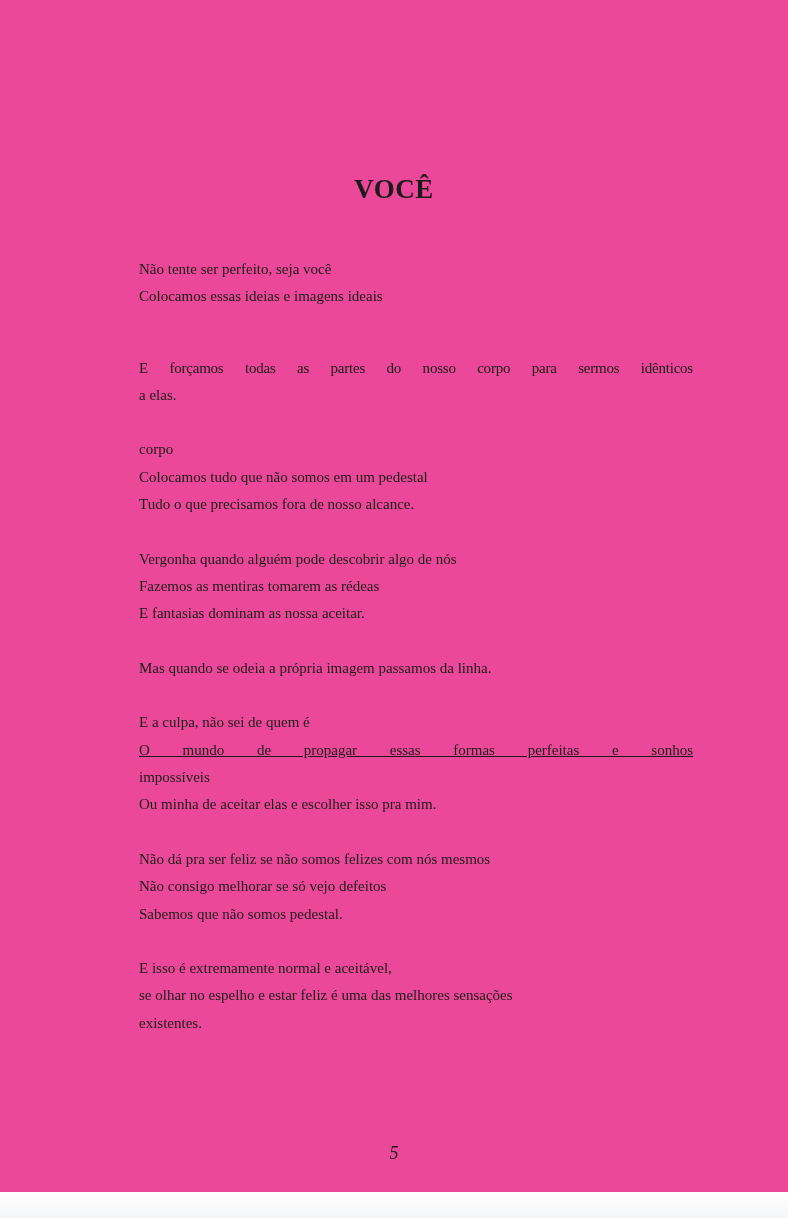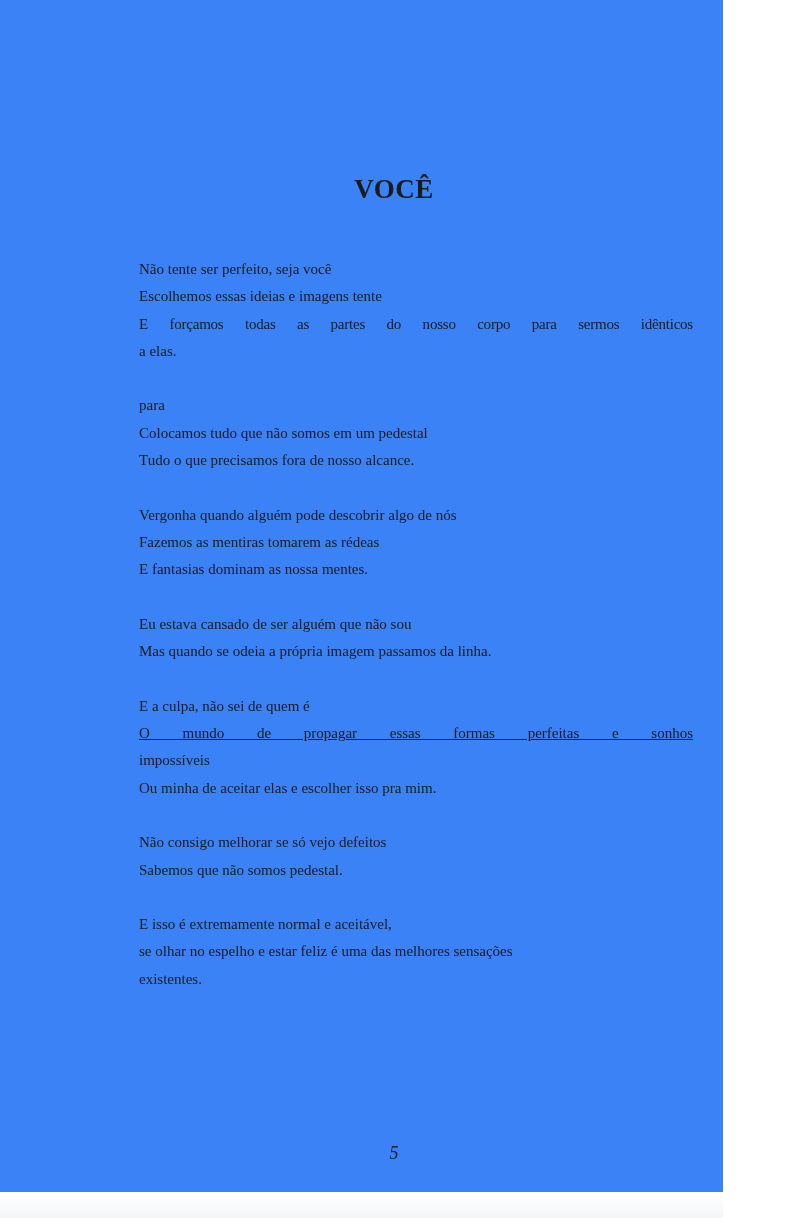--- a/index.html
+++ b/index.html
@@ -3,23 +3,23 @@
 <meta charset="utf-8">
 <style>
   html, body {
     margin: 0;
     padding: 0;
     background: #ffffff;
   }
 
   .page {
     position: relative;
-    width: 723px;
+    width: 788px;
     height: 1218px;
-    background: #3b82f6;
+    background: #ec4899;
     overflow: hidden;
     font-family: "Liberation Serif", "DejaVu Serif", serif;
     color: #1b1b1b;
     -webkit-font-smoothing: antialiased;
   }
 
   
   .poem-title {
     position: absolute;
     top: 155px;
@@ -59,20 +59,21 @@
   
   .poem-line.justified {
     text-align: justify;
     text-align-last: justify;
   }
 
   
   .poem-line.tight {
     letter-spacing: -0.22px;
     word-spacing: -0.6px;
+    margin-top: 44px;
   }
 
   
   .poem-line.loose {
     word-spacing: 6.4px;
     text-decoration: underline;
   }
 
   
   .page-number {
@@ -98,45 +99,45 @@
 </head>
 <body>
 
 <div class="page">
 
   <h1 class="poem-title">VOCÊ</h1>
 
   <div class="poem-body">
       <div class="stanza">
         <p class="poem-line">Não tente ser perfeito, seja você</p>
-        <p class="poem-line">Escolhemos essas ideias e imagens tente</p>
+        <p class="poem-line">Colocamos essas ideias e imagens ideais</p>
         <p class="poem-line justified tight">E forçamos todas as partes do nosso corpo para sermos idênticos</p>
         <p class="poem-line">a elas.</p>
       </div>
       <div class="stanza">
-        <p class="poem-line">para</p>
+        <p class="poem-line">corpo</p>
         <p class="poem-line">Colocamos tudo que não somos em um pedestal</p>
         <p class="poem-line">Tudo o que precisamos fora de nosso alcance.</p>
       </div>
       <div class="stanza">
         <p class="poem-line">Vergonha quando alguém pode descobrir algo de nós</p>
         <p class="poem-line">Fazemos as mentiras tomarem as rédeas</p>
-        <p class="poem-line">E fantasias dominam as nossa mentes.</p>
+        <p class="poem-line">E fantasias dominam as nossa aceitar.</p>
       </div>
       <div class="stanza">
-        <p class="poem-line">Eu estava cansado de ser alguém que não sou</p>
         <p class="poem-line">Mas quando se odeia a própria imagem passamos da linha.</p>
       </div>
       <div class="stanza">
         <p class="poem-line">E a culpa, não sei de quem é</p>
         <p class="poem-line justified loose">O mundo de propagar essas formas perfeitas e sonhos</p>
         <p class="poem-line">impossíveis</p>
         <p class="poem-line">Ou minha de aceitar elas e escolher isso pra mim.</p>
       </div>
       <div class="stanza">
+        <p class="poem-line">Não dá pra ser feliz se não somos felizes com nós mesmos</p>
         <p class="poem-line">Não consigo melhorar se só vejo defeitos</p>
         <p class="poem-line">Sabemos que não somos pedestal.</p>
       </div>
       <div class="stanza">
         <p class="poem-line">E isso é extremamente normal e aceitável,</p>
         <p class="poem-line">se olhar no espelho e estar feliz é uma das melhores sensações</p>
         <p class="poem-line">existentes.</p>
       </div>
     </div>
 

